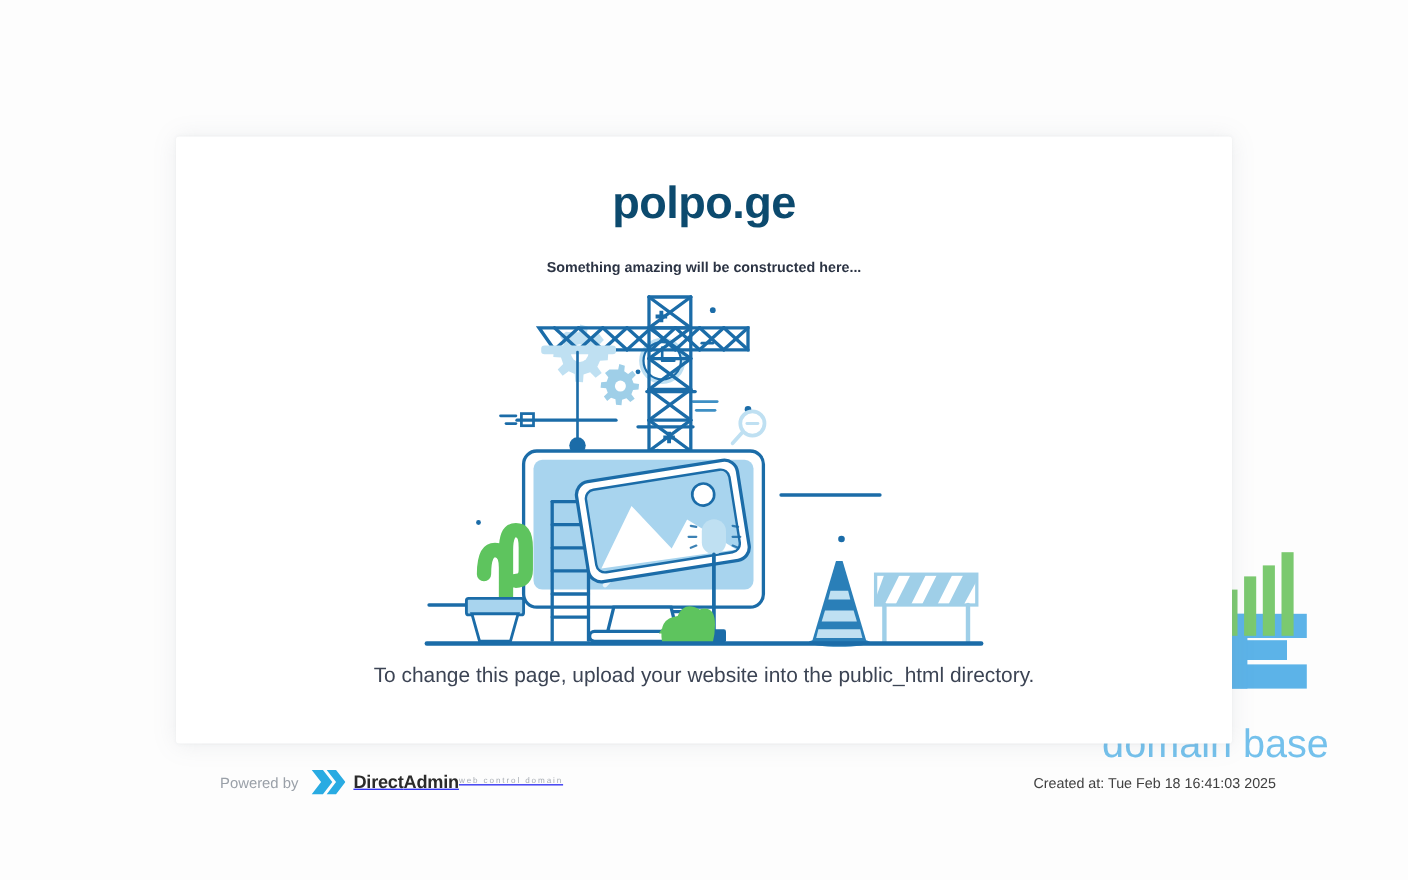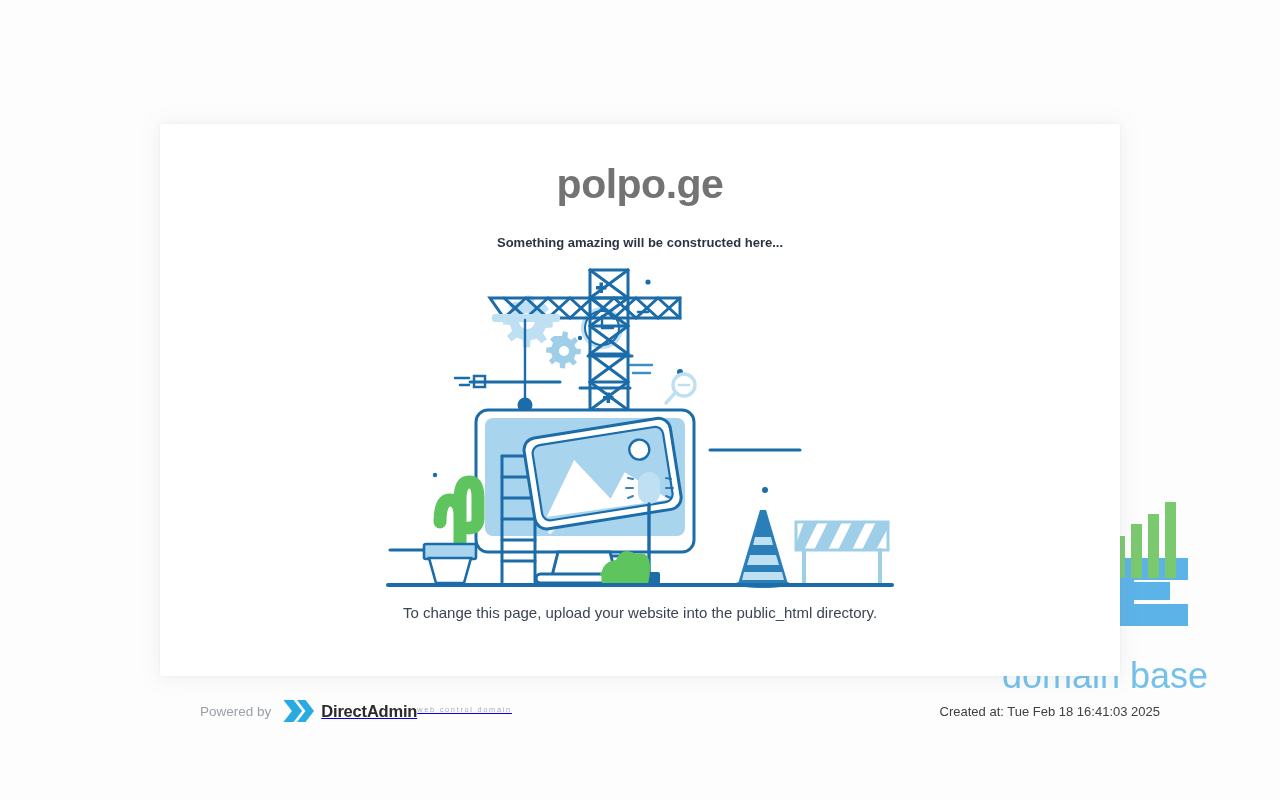--- a/index.html
+++ b/index.html
@@ -44,21 +44,21 @@
     flex-direction: column;
     align-items: center;
   }
 
   .title {
     margin: 0;
     padding-top: 36px;
     font-size: 41px;
     font-weight: bold;
     letter-spacing: -0.5px;
-    color: #737373;
+    color: #0c4a6e;
     line-height: 1.2;
     text-align: center;
   }
   .subtitle {
     margin: 0;
     padding-top: 26px;
     font-size: 13px;
     font-weight: bold;
     color: #2c3444;
     text-align: center;
@@ -67,21 +67,21 @@
   .illustration {
     margin-top: 10px;
     width: 520px;
     height: 330px;
   }
   .illustration svg { display: block; width: 100%; height: 100%; }
 
   .hint {
     margin: 0;
     padding-top: 14px;
-    font-size: 15px;
+    font-size: 19px;
     color: #3c4454;
   }
 
   
   .footer {
     position: absolute;
     left: 160px;
     top: 694px;
     width: 960px;
     height: 34px;

